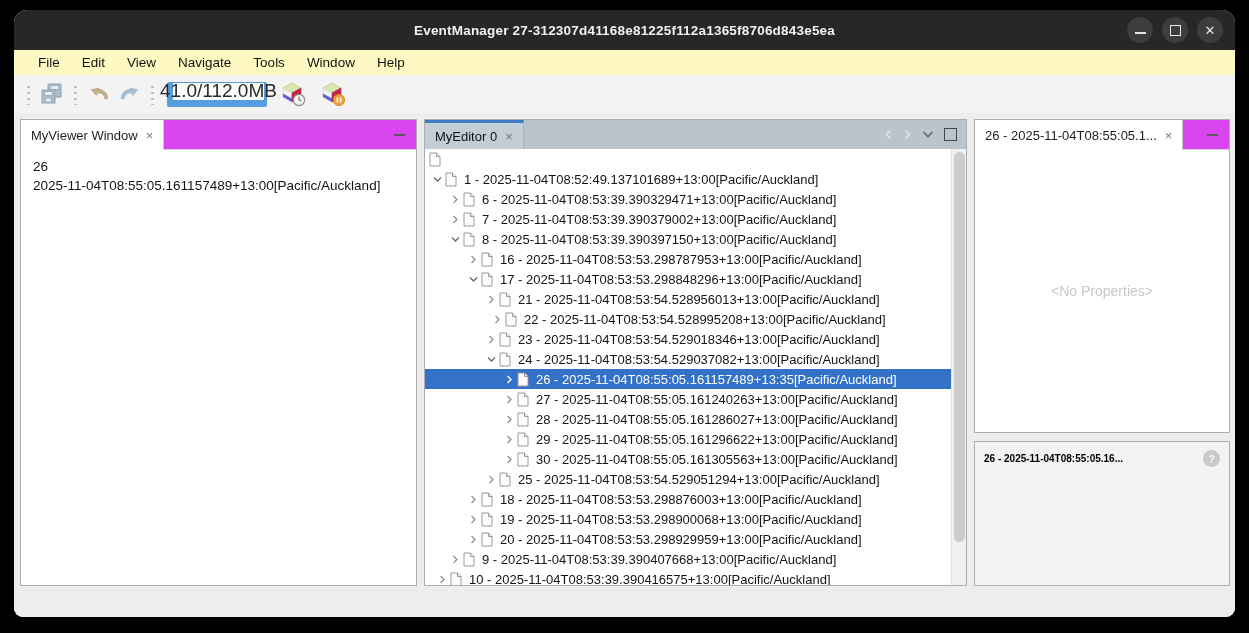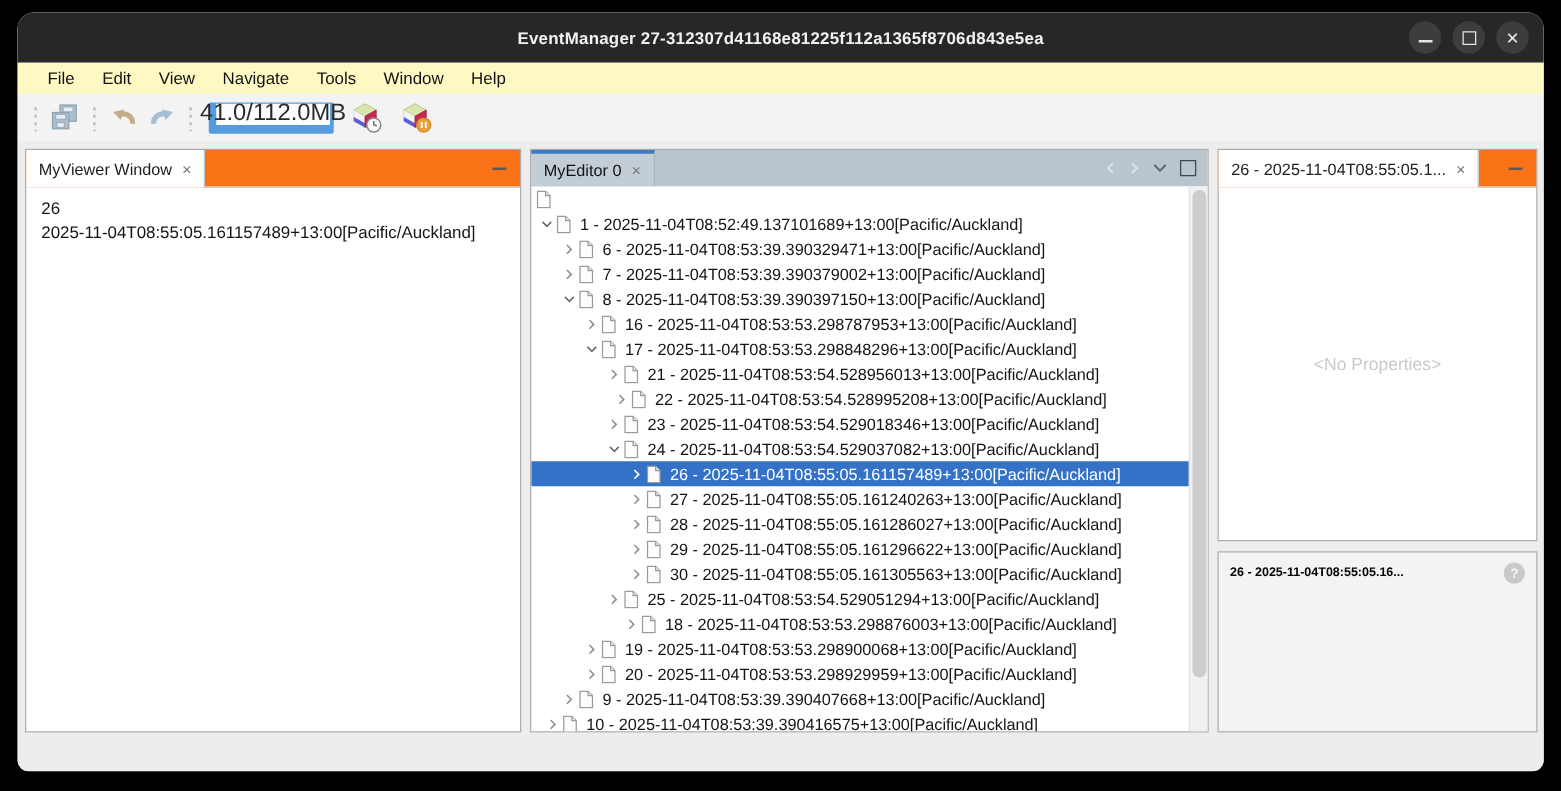--- a/index.html
+++ b/index.html
@@ -22,21 +22,21 @@
   .tsep{width:5px;height:21px;margin:0 6px;background-image:radial-gradient(circle,#bdbdbd 1.1px,transparent 1.4px);
         background-size:5px 6px;background-repeat:repeat-y;background-position:center top}
   .tbtn{width:30px;height:28px;display:flex;align-items:center;justify-content:center}
   .heap{position:relative;width:100px;height:25px;background:#569ddf;border-radius:2px;margin:0 6px}
   .heap-box{position:absolute;left:6px;top:1px;right:3px;bottom:7px;background:#fcfcfc;display:flex;align-items:center;justify-content:center}
   .heap-text{font-size:19px;color:#2a2a2a;white-space:nowrap}
   .cube{margin:0 5px}
   
   .content{flex:1;position:relative;background:#ededed}
   .panel{position:absolute;background:#fff;border:1px solid #adadad;box-sizing:border-box}
-  .tabbar{height:29px;background:#f97316;border-bottom:1px solid #d6d6d6;display:flex;align-items:stretch}
+  .tabbar{height:29px;background:#d946ef;border-bottom:1px solid #d6d6d6;display:flex;align-items:stretch}
   .tab{background:#fff;display:flex;align-items:center;gap:8px;padding:0 10px;font-size:13px;color:#1e1e1e;
        border-right:1px solid #c6c6c6;margin-bottom:-1px}
   .close-x{color:#777;font-size:13px;line-height:1}
   .minbar{margin-left:auto;margin-right:11px;align-self:center;width:11px;height:2px;background:#5a5a5a}
   
   .e-tabbar{height:29px;background:#b9c4cd;display:flex;align-items:stretch}
   .e-tab{background:#c3cdd5;border-top:3px solid #3e7bc4;display:flex;align-items:center;gap:8px;
          padding:0 10px;font-size:13px;color:#111;border-right:1px solid #a8b4be;box-sizing:border-box}
   .e-icons{margin-left:auto;display:flex;align-items:center;gap:10px;padding-right:9px}
   .sq-max{width:11px;height:11px;border:1.6px solid #3f4850;background:transparent}
@@ -333,21 +333,21 @@
               <svg width="11" height="11" viewBox="0 0 11 11">
                 <polyline points="3.5,2 7,5.5 3.5,9" fill="none" stroke="#ffffff" stroke-width="1.3"></polyline>
               </svg>
             </span>
             <span class="doc">
               <svg width="12" height="15" viewBox="0 0 12 15">
                 <path d="M1 1 h6.5 l3.5 3.5 V14 H1 Z" fill="#fdfdfd" stroke="#9a9a9a"></path>
                 <path d="M7.5 1 v3.5 h3.5" fill="#e6e6e6" stroke="#9a9a9a"></path>
               </svg>
             </span>
-            <span>26 - 2025-11-04T08:55:05.161157489+13:00[Pacific/Auckland]</span>
+            <span>26 - 2025-11-04T08:55:05.161157489+13:35[Pacific/Auckland]</span>
           </div>
           <div class="row" style="padding-left: 76px;">
             <span class="arrow">
               <svg width="11" height="11" viewBox="0 0 11 11">
                 <polyline points="3.5,2 7,5.5 3.5,9" fill="none" stroke="#909090" stroke-width="1.3"></polyline>
               </svg>
             </span>
             <span class="doc">
               <svg width="12" height="15" viewBox="0 0 12 15">
                 <path d="M1 1 h6.5 l3.5 3.5 V14 H1 Z" fill="#fdfdfd" stroke="#9a9a9a"></path>
@@ -405,21 +405,21 @@
               </svg>
             </span>
             <span class="doc">
               <svg width="12" height="15" viewBox="0 0 12 15">
                 <path d="M1 1 h6.5 l3.5 3.5 V14 H1 Z" fill="#fdfdfd" stroke="#9a9a9a"></path>
                 <path d="M7.5 1 v3.5 h3.5" fill="#e6e6e6" stroke="#9a9a9a"></path>
               </svg>
             </span>
             <span>25 - 2025-11-04T08:53:54.529051294+13:00[Pacific/Auckland]</span>
           </div>
-          <div class="row" style="padding-left: 40px; margin-left: 32px;">
+          <div class="row" style="padding-left: 40px;">
             <span class="arrow">
               <svg width="11" height="11" viewBox="0 0 11 11">
                 <polyline points="3.5,2 7,5.5 3.5,9" fill="none" stroke="#909090" stroke-width="1.3"></polyline>
               </svg>
             </span>
             <span class="doc">
               <svg width="12" height="15" viewBox="0 0 12 15">
                 <path d="M1 1 h6.5 l3.5 3.5 V14 H1 Z" fill="#fdfdfd" stroke="#9a9a9a"></path>
                 <path d="M7.5 1 v3.5 h3.5" fill="#e6e6e6" stroke="#9a9a9a"></path>
               </svg>

